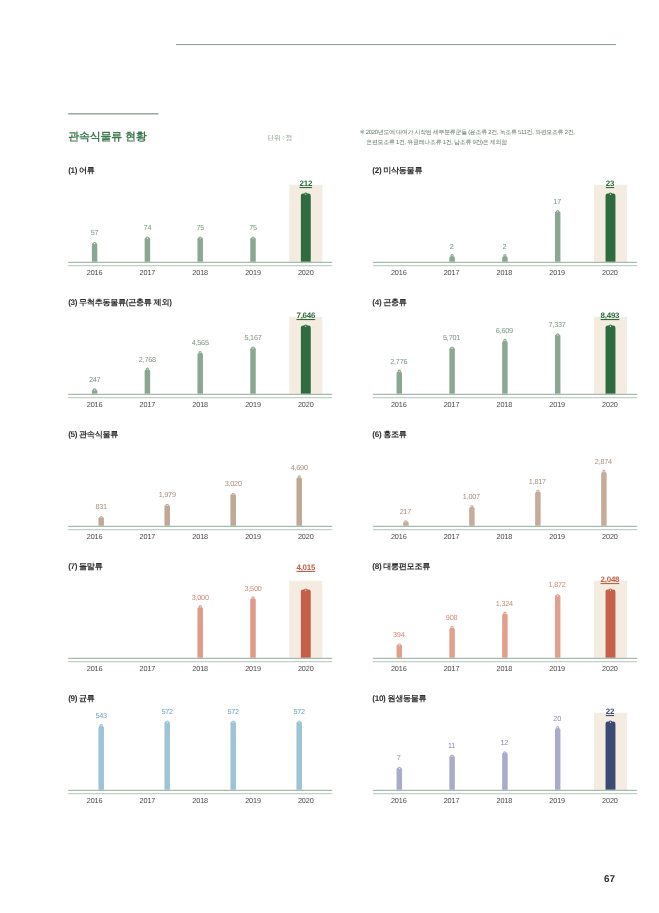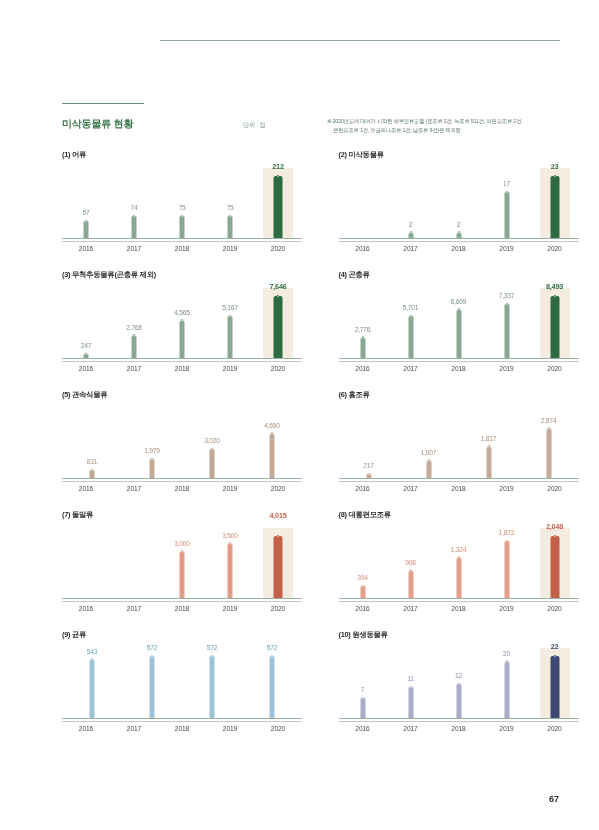--- a/index.html
+++ b/index.html
@@ -135,21 +135,21 @@
     border: 0.8px solid currentColor;
   }
   .val {
     position: absolute;
     left: 50%;
     transform: translateX(-50%);
     font-size: 6.6px;
     letter-spacing: -0.2px;
     white-space: nowrap;
   }
-  .val.hl { font-weight: bold; font-size: 7.2px; }
+  .val.hl { font-weight: bold; font-size: 7.2px; text-decoration: underline; }
 
   
   .axis {
     position: absolute;
     left: 0; top: 88px;
     width: 240px;
   }
   .axis .l1, .axis .l2 {
     width: 100%; height: 1px;
     background: #9bb3a2;
@@ -179,21 +179,21 @@
     color: #2f2f2f;
   }
 </style>
 </head>
 <body>
 
 <div class="top-rule"></div>
 
 <div class="section-head">
   <div class="kicker-line"></div>
-  <div class="section-title">미삭동물류 현황</div>
+  <div class="section-title">관속식물류 현황</div>
 </div>
 
 <div class="unit-label">단위 : 점</div>
 
 <div class="footnote">
   <span>※ 2020년도에 대여가 시작된 세부분류군들 (윤조류 2건, 녹조류 511건, 와편모조류 2건,</span>
   <span class="fn-line2">은편모조류 1건, 유글레나조류 1건, 남조류 9건)은 제외함</span>
 </div>
 
 <div class="charts" id="charts">

